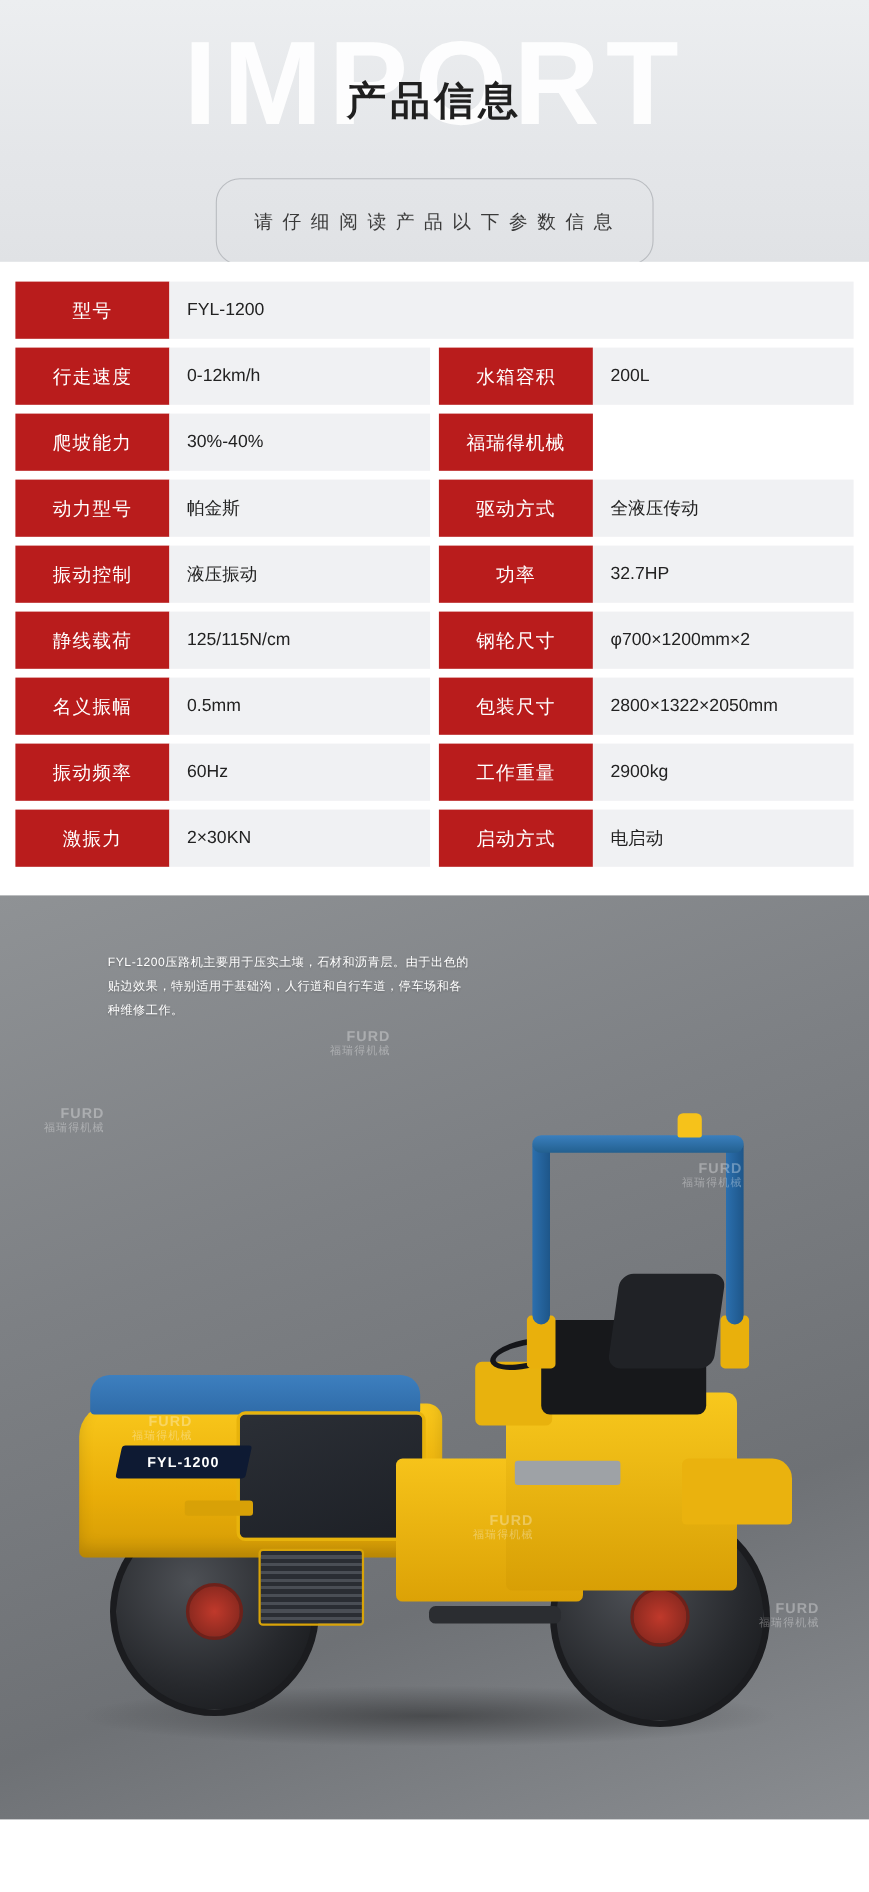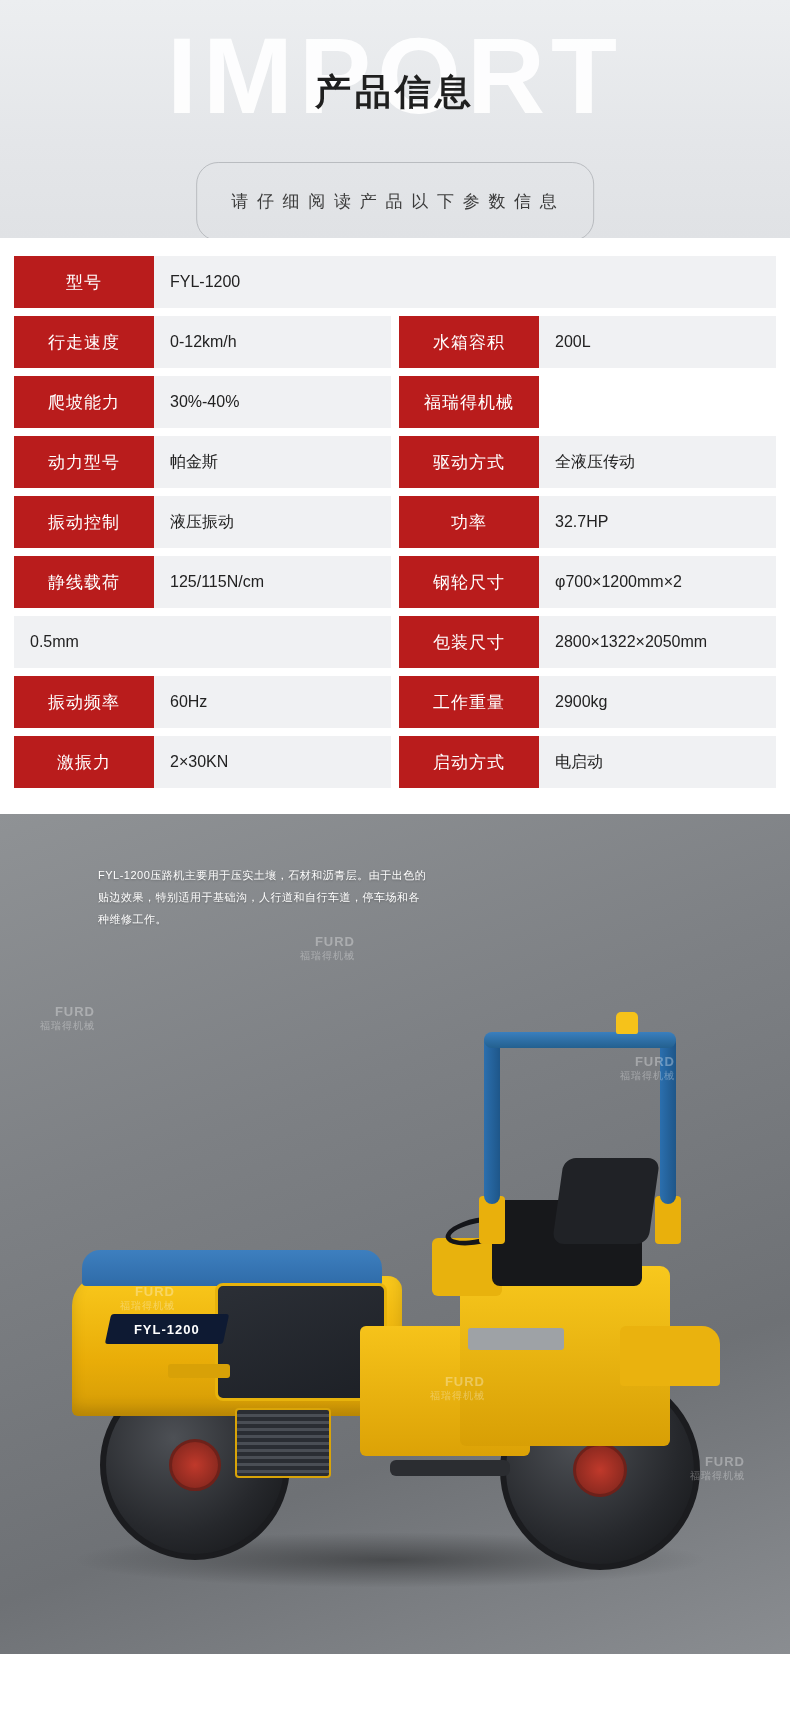--- a/index.html
+++ b/index.html
@@ -468,20 +468,21 @@
         <div class="cell-value">125/115N/cm</div>
       </div>
       <div class="cell-pair">
         <div class="cell-label">钢轮尺寸</div>
         <div class="cell-value">φ700×1200mm×2</div>
       </div>
     </div>
 
     <div class="spec-row">
       <div class="cell-pair">
+        <div class="cell-label">名义振幅</div>
         <div class="cell-value">0.5mm</div>
       </div>
       <div class="cell-pair">
         <div class="cell-label">包装尺寸</div>
         <div class="cell-value">2800×1322×2050mm</div>
       </div>
     </div>
 
     <div class="spec-row">
       <div class="cell-pair">

